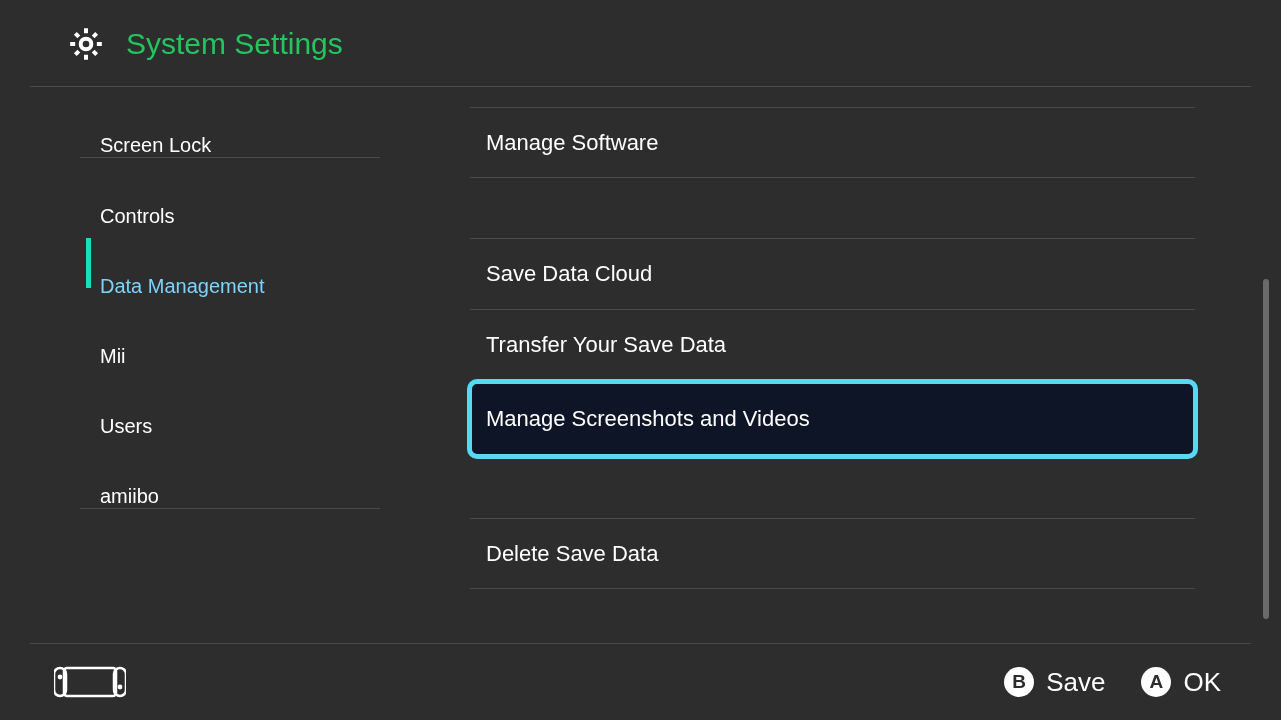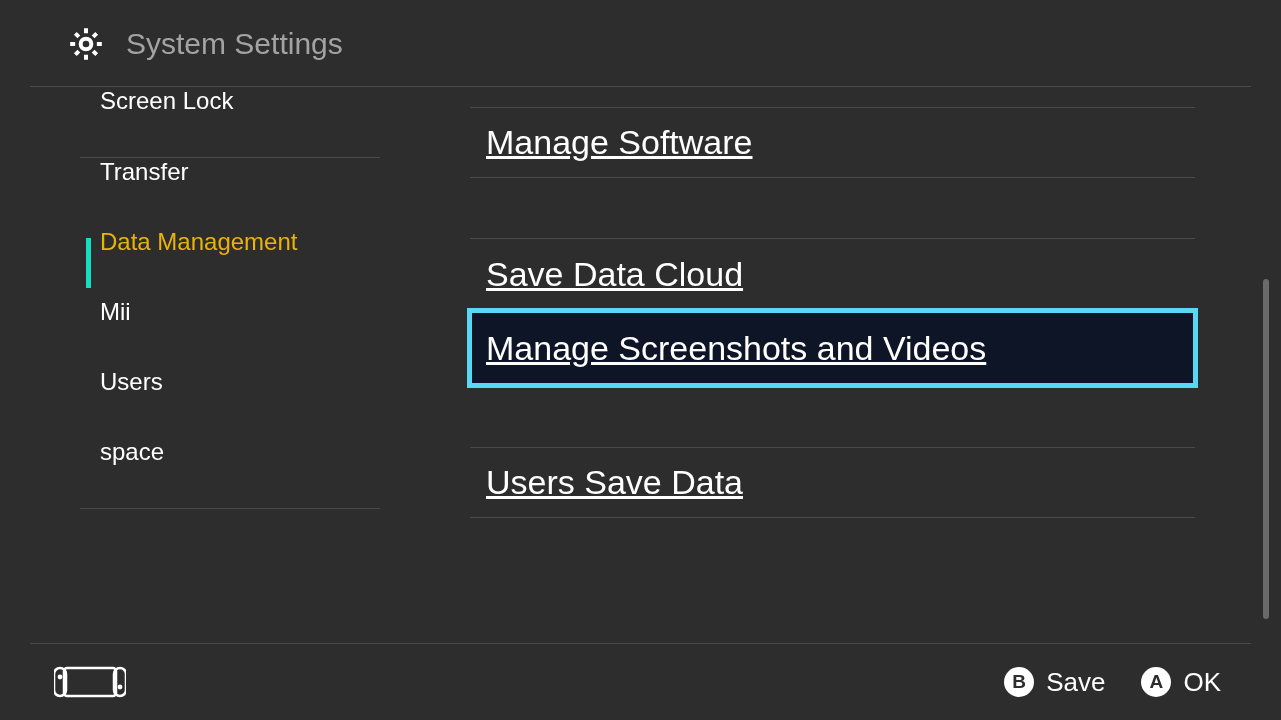--- a/index.html
+++ b/index.html
@@ -22,21 +22,21 @@
     width: 40px;
     height: 40px;
     margin-right: 20px;
     display: flex;
     align-items: center;
     justify-content: center;
   }
   .page-title {
     font-size: 30px;
     font-weight: 400;
-    color: #a3a3a3;
+    color: #22c55e;
   }
   .hr-main {
     position: absolute;
     top: 86px;
     left: 30px;
     right: 30px;
     height: 1px;
     background: #4a4a4a;
   }
   .content {
@@ -53,28 +53,28 @@
     padding-left: 80px;
     padding-right: 32px;
     overflow: hidden;
   }
   .sidebar-list {
     list-style: none;
   }
   .sidebar-item {
     height: 70px;
     display: flex;
-    align-items: flex-start;
-    font-size: 24px;
+    align-items: flex-end;
+    font-size: 20px;
     padding-left: 20px;
     position: relative;
     cursor: pointer;
   }
   .sidebar-item.active {
-    color: #eab308;
+    color: #7dd3fc;
   }
   .sidebar-item.active::before {
     content: "";
     position: absolute;
     left: 6px;
     top: 10px;
     bottom: 10px;
     width: 5px;
     background: #14e0c0;
   }
@@ -99,33 +99,32 @@
   .descr {
     font-size: 22px;
     color: #c8c8c8;
     padding: 0 20px 22px 20px;
   }
   .option {
     height: 71px;
     display: flex;
     align-items: center;
     padding-left: 16px;
-    font-size: 34px;
+    font-size: 22px;
     position: relative;
     cursor: pointer;
     border-top: 1px solid #4a4a4a;
-    text-decoration: underline;
   }
   .option.last-in-group {
     border-bottom: 1px solid #4a4a4a;
   }
   .option.selected {
     border: 5px solid #58d8f4;
     background: #0e1526;
-    border-radius: 0;
+    border-radius: 10px;
     margin: -1px -3px;
     padding-left: 14px;
     height: 80px;
     z-index: 2;
   }
   .group-gap {
     height: 60px;
   }
   .footer {
     position: absolute;
@@ -198,53 +197,56 @@
 <div class="hr-main"></div>
 
 <div class="content">
   <nav class="sidebar">
     <ul class="sidebar-list" id="sidebar-list">
         <li class="sidebar-item">
           <span>Screen Lock</span>
         </li>
         <div class="sidebar-group-sep"></div>
         <li class="sidebar-item">
-          <span>Transfer</span>
+          <span>Controls</span>
         </li>
         <li class="sidebar-item active">
           <span>Data Management</span>
         </li>
         <li class="sidebar-item">
           <span>Mii</span>
         </li>
         <li class="sidebar-item">
           <span>Users</span>
         </li>
         <li class="sidebar-item">
-          <span>space</span>
+          <span>amiibo</span>
         </li>
         <div class="sidebar-group-sep"></div>
       </ul>
   </nav>
   <div class="main">
     <div class="main-scroll" id="main-scroll">
       <div class="descr">Free up space by archiving the selected software.</div>
     <div class="option last-in-group">
           <span>Manage Software</span>
         </div>
         <div class="group-gap"></div>
         <div class="option">
           <span>Save Data Cloud</span>
         </div>
+        <div class="option">
+          <span>Transfer Your Save Data</span>
+        </div>
         <div class="option selected">
           <span>Manage Screenshots and Videos</span>
         </div>
         <div class="group-gap"></div>
         <div class="option last-in-group">
-          <span>Users Save Data</span>
+          <span>Delete Save Data</span>
         </div>
       </div>
     <div class="scrollbar"></div>
   </div>
 </div>
 
 <div class="hr-footer"></div>
 <div class="footer">
   <span class="controller-icon">
     <svg viewBox="0 0 72 32" width="72" height="32">

